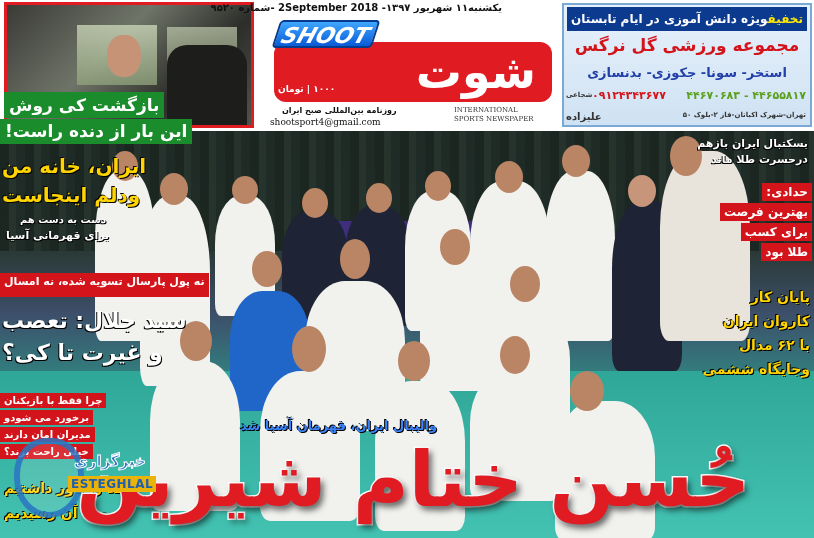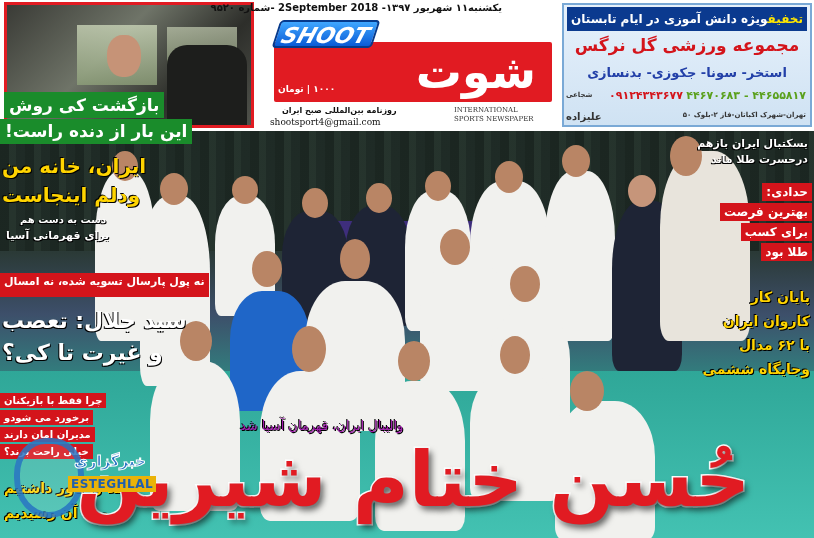--- a/index.html
+++ b/index.html
@@ -15,34 +15,34 @@
     .top-photo .face { position: absolute; left: 100px; top: 30px; width: 34px; height: 42px; border-radius: 45%; background: #c69377; }
     .top-photo .seat { position: absolute; left: 160px; top: 40px; width: 80px; height: 80px; background: #1d1e1c; border-radius: 20px 20px 0 0; }
 
     .green-cap { position: absolute; right: auto; background: #1a8c2b; color: #fff; font-weight: bold; direction: rtl; padding: 0 5px; white-space: nowrap; font-family: "DejaVu Sans", sans-serif; }
     .cap1 { left: 4px; top: 92px; font-size: 17px; height: 26px; line-height: 26px; }
     .cap2 { left: 0; top: 119px; font-size: 17px; height: 25px; line-height: 25px; z-index: 3; }
 
     .logo-area { position: absolute; left: 262px; top: 0; width: 298px; height: 131px; }
     .dateline { position: absolute; left: 10px; top: 2px; width: 230px; font-size: 10px; font-weight: bold; color: #111; direction: rtl; text-align: right; white-space: nowrap; }
     .shoot-latin { position: absolute; left: 14px; top: 20px; width: 100px; height: 28px; background: linear-gradient(180deg,#3fa7ff,#0a5bd6); color: #fff; font-style: italic; font-weight: 900; font-size: 22px; line-height: 28px; text-align: center; border-radius: 4px; transform: skewX(-18deg); border: 2px solid #063a8c; }
-    .shoot-fa { position: absolute; left: 12px; top: 42px; width: 278px; height: 60px; background: #e11b22; border-radius: 2px; color: #fff; font-size: 46px; font-weight: 900; text-align: right; line-height: 60px; padding-right: 16px; direction: rtl; letter-spacing: 2px; }
+    .shoot-fa { position: absolute; left: 12px; top: 42px; width: 278px; height: 60px; background: #e11b22; border-radius: 12px; color: #fff; font-size: 46px; font-weight: 900; text-align: right; line-height: 60px; padding-right: 16px; direction: rtl; letter-spacing: 2px; }
     .price { position: absolute; left: 16px; top: 84px; font-size: 9px; color: #fff; font-weight: bold; direction: rtl; }
     .tagline { position: absolute; left: 20px; top: 106px; font-size: 8px; font-weight: bold; color: #111; direction: rtl; }
     .email { position: absolute; left: 8px; top: 117px; font-size: 9px; color: #111; font-family: "DejaVu Serif", serif; }
     .intl { position: absolute; left: 192px; top: 106px; font-size: 7px; line-height: 9px; color: #333; font-family: "DejaVu Serif", serif; text-align: left; }
 
     .ad { position: absolute; left: 562px; top: 3px; width: 250px; height: 124px; border: 2px solid #7aa9d6; background: linear-gradient(180deg,#e7f1fb,#cfe2f3); overflow: hidden; }
     .ad-head { position: absolute; left: 3px; top: 2px; width: 240px; height: 24px; background: #0b3a8f; color: #fff; font-weight: bold; font-size: 12px; line-height: 24px; text-align: center; direction: rtl; }
     .ad-head .hl { color: #ffe600; }
     .ad-title { position: absolute; left: 0; top: 30px; width: 246px; text-align: center; color: #d4141b; font-weight: 900; font-size: 17px; direction: rtl; }
     .ad-services { position: absolute; left: 0; top: 60px; width: 246px; text-align: center; color: #2340a8; font-weight: bold; font-size: 13px; direction: rtl; }
     .ad-phones { position: absolute; left: 0; top: 84px; width: 246px; height: 16px; direction: rtl; font-size: 11px; font-weight: bold; }
     .ad-phones .main { position: absolute; right: 4px; top: 0; color: #5aa01c; }
-    .ad-phones .mob { position: absolute; left: 45px; top: 0; color: #d4141b; text-align: center; }
+    .ad-phones .mob { position: absolute; left: 28px; top: 0; color: #d4141b; text-align: center; }
     .ad-phones .name { position: absolute; left: 2px; top: 2px; color: #333; font-size: 7px; }
     .ad-addr { position: absolute; left: 0; top: 104px; width: 246px; height: 14px; direction: rtl; font-size: 11px; font-weight: bold; }
     .ad-addr .addr { position: absolute; right: 4px; top: 2px; color: #333; font-size: 7px; }
     .ad-addr .mob { position: absolute; left: 40px; top: 0; color: #d4141b; margin-top: 41px; }
     .ad-addr .name { position: absolute; left: 2px; top: 2px; color: #333; font-size: 10px; }
 
     
     .photo { position: absolute; left: 0; top: 131px; width: 814px; height: 407px; background: linear-gradient(180deg,#1b2420 0%,#2b3a37 30%,#3d4f6a 45%,#2e8f85 65%,#37b3a5 100%); overflow: hidden; }
     .crowd { position: absolute; left: 0; top: 0; width: 814px; height: 120px; background: repeating-linear-gradient(90deg,#1b2621 0 9px,#26342d 9px 16px,#1f2b26 16px 25px); opacity: .95; }
     .banner-purple { position: absolute; left: 330px; top: 90px; width: 250px; height: 30px; background: #3e2e7c; }
@@ -78,21 +78,21 @@
     .r2 { right: 6px; top: 153px; font-size: 11px; }
     .r3 { right: 2px; top: 183px; font-size: 12px; height: 18px; line-height: 18px; }
     .r4 { right: 2px; top: 203px; font-size: 12px; height: 18px; line-height: 18px; }
     .r5 { right: 2px; top: 223px; font-size: 12px; height: 18px; line-height: 18px; }
     .r6 { right: 2px; top: 243px; font-size: 12px; height: 18px; line-height: 18px; }
     .r7 { right: 4px; top: 289px; font-size: 14px; }
     .r8 { right: 4px; top: 313px; font-size: 14px; }
     .r9 { right: 4px; top: 337px; font-size: 14px; }
     .r10 { right: 4px; top: 361px; font-size: 14px; }
 
-    .kicker { position: absolute; left: 240px; top: 418px; font-size: 13px; font-weight: 400; direction: rtl; color: #a21caf; text-shadow: 1px 1px 0 #000, -1px -1px 0 #000; white-space: nowrap; }
+    .kicker { position: absolute; left: 240px; top: 418px; font-size: 13px; font-weight: 700; direction: rtl; color: #3b82f6; text-shadow: 1px 1px 0 #000, -1px -1px 0 #000; white-space: nowrap; }
     .headline { position: absolute; left: 150px; top: 430px; width: 600px; height: 100px; font-size: 76px; font-weight: 900; direction: rtl; color: #e11b22; text-align: right; line-height: 100px; -webkit-text-stroke: 3px #fff; paint-order: stroke fill; text-shadow: 3px 4px 6px rgba(0,0,0,.6); white-space: nowrap; letter-spacing: -2px; }
     .jersey-num { position: absolute; left: 266px; top: 313px; font-size: 22px; font-weight: 900; color: #fff; font-style: italic; }
 
     
     .wm { position: absolute; left: 14px; top: 438px; width: 130px; height: 100px; }
     .wm-logo { position: absolute; left: 0; top: 0; width: 70px; height: 80px; border-radius: 45% 45% 50% 50%; border: 6px solid #2b76c4; opacity: .85; background: rgba(255,255,255,.15); }
     .wm-text1 { position: absolute; left: 60px; top: 14px; font-size: 15px; font-weight: 900; color: #2b76c4; -webkit-text-stroke: 1px #fff; direction: rtl; }
     .wm-text2 { position: absolute; left: 54px; top: 38px; background: #eab308; color: #1f5fae; font-size: 12px; font-weight: 900; padding: 1px 3px; letter-spacing: .5px; }
   </style>
 </head>

